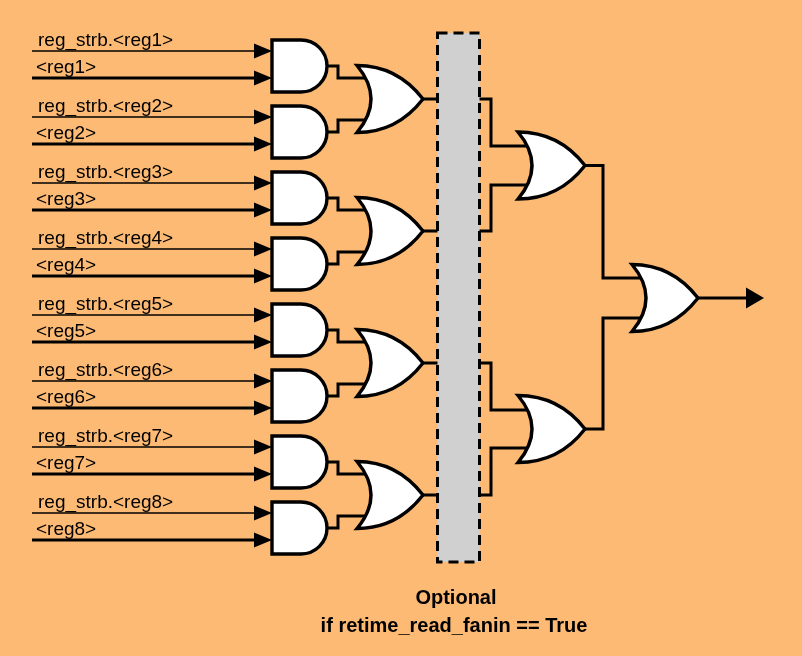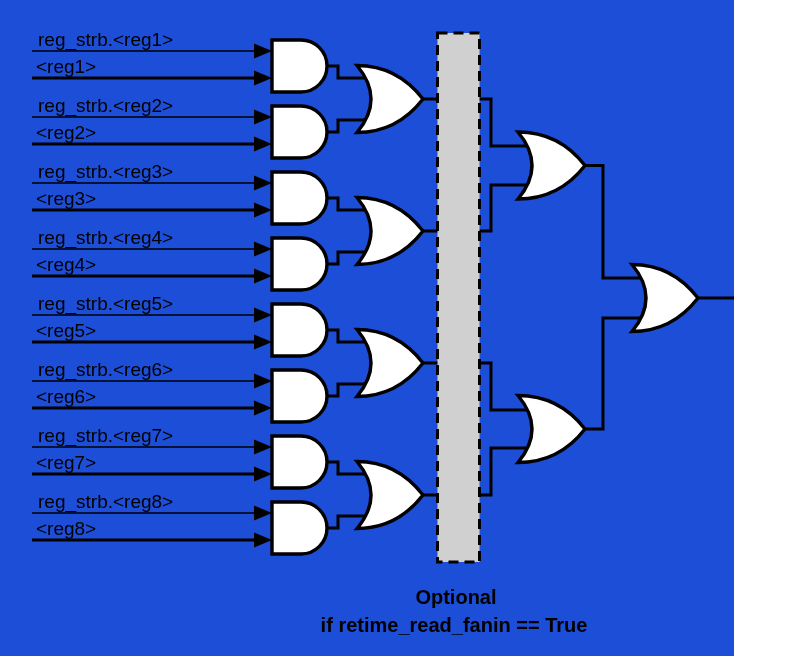--- a/index.html
+++ b/index.html
@@ -1,17 +1,17 @@
 <!DOCTYPE html>
 <html><head>
 <meta charset="utf-8">
 <style>
   html, body { margin:0; padding:0; background:#ffffff; }
   .canvas {
-    position:relative; width:734px; height:656px; background:#1d4ed8;
+    position:relative; width:802px; height:656px; background:#fdba74;
     font-family:"Liberation Sans", sans-serif; overflow:hidden;
   }
   svg { display:block; }
   .lbl  { font-size:19px; fill:#000; font-family:"Liberation Sans", sans-serif; }
   .cap  { font-size:20px; font-weight:bold; fill:#000; text-anchor:middle;
           font-family:"Liberation Sans", sans-serif; }
   .wire     { stroke:#000; stroke-width:3; fill:none; stroke-linejoin:miter; }
   .thin-in  { stroke:#000; stroke-width:1.4; }
   .thick-in { stroke:#000; stroke-width:3.2; }
   .gate  { fill:#fff; stroke:#000; stroke-width:3.4; stroke-linejoin:miter; }

